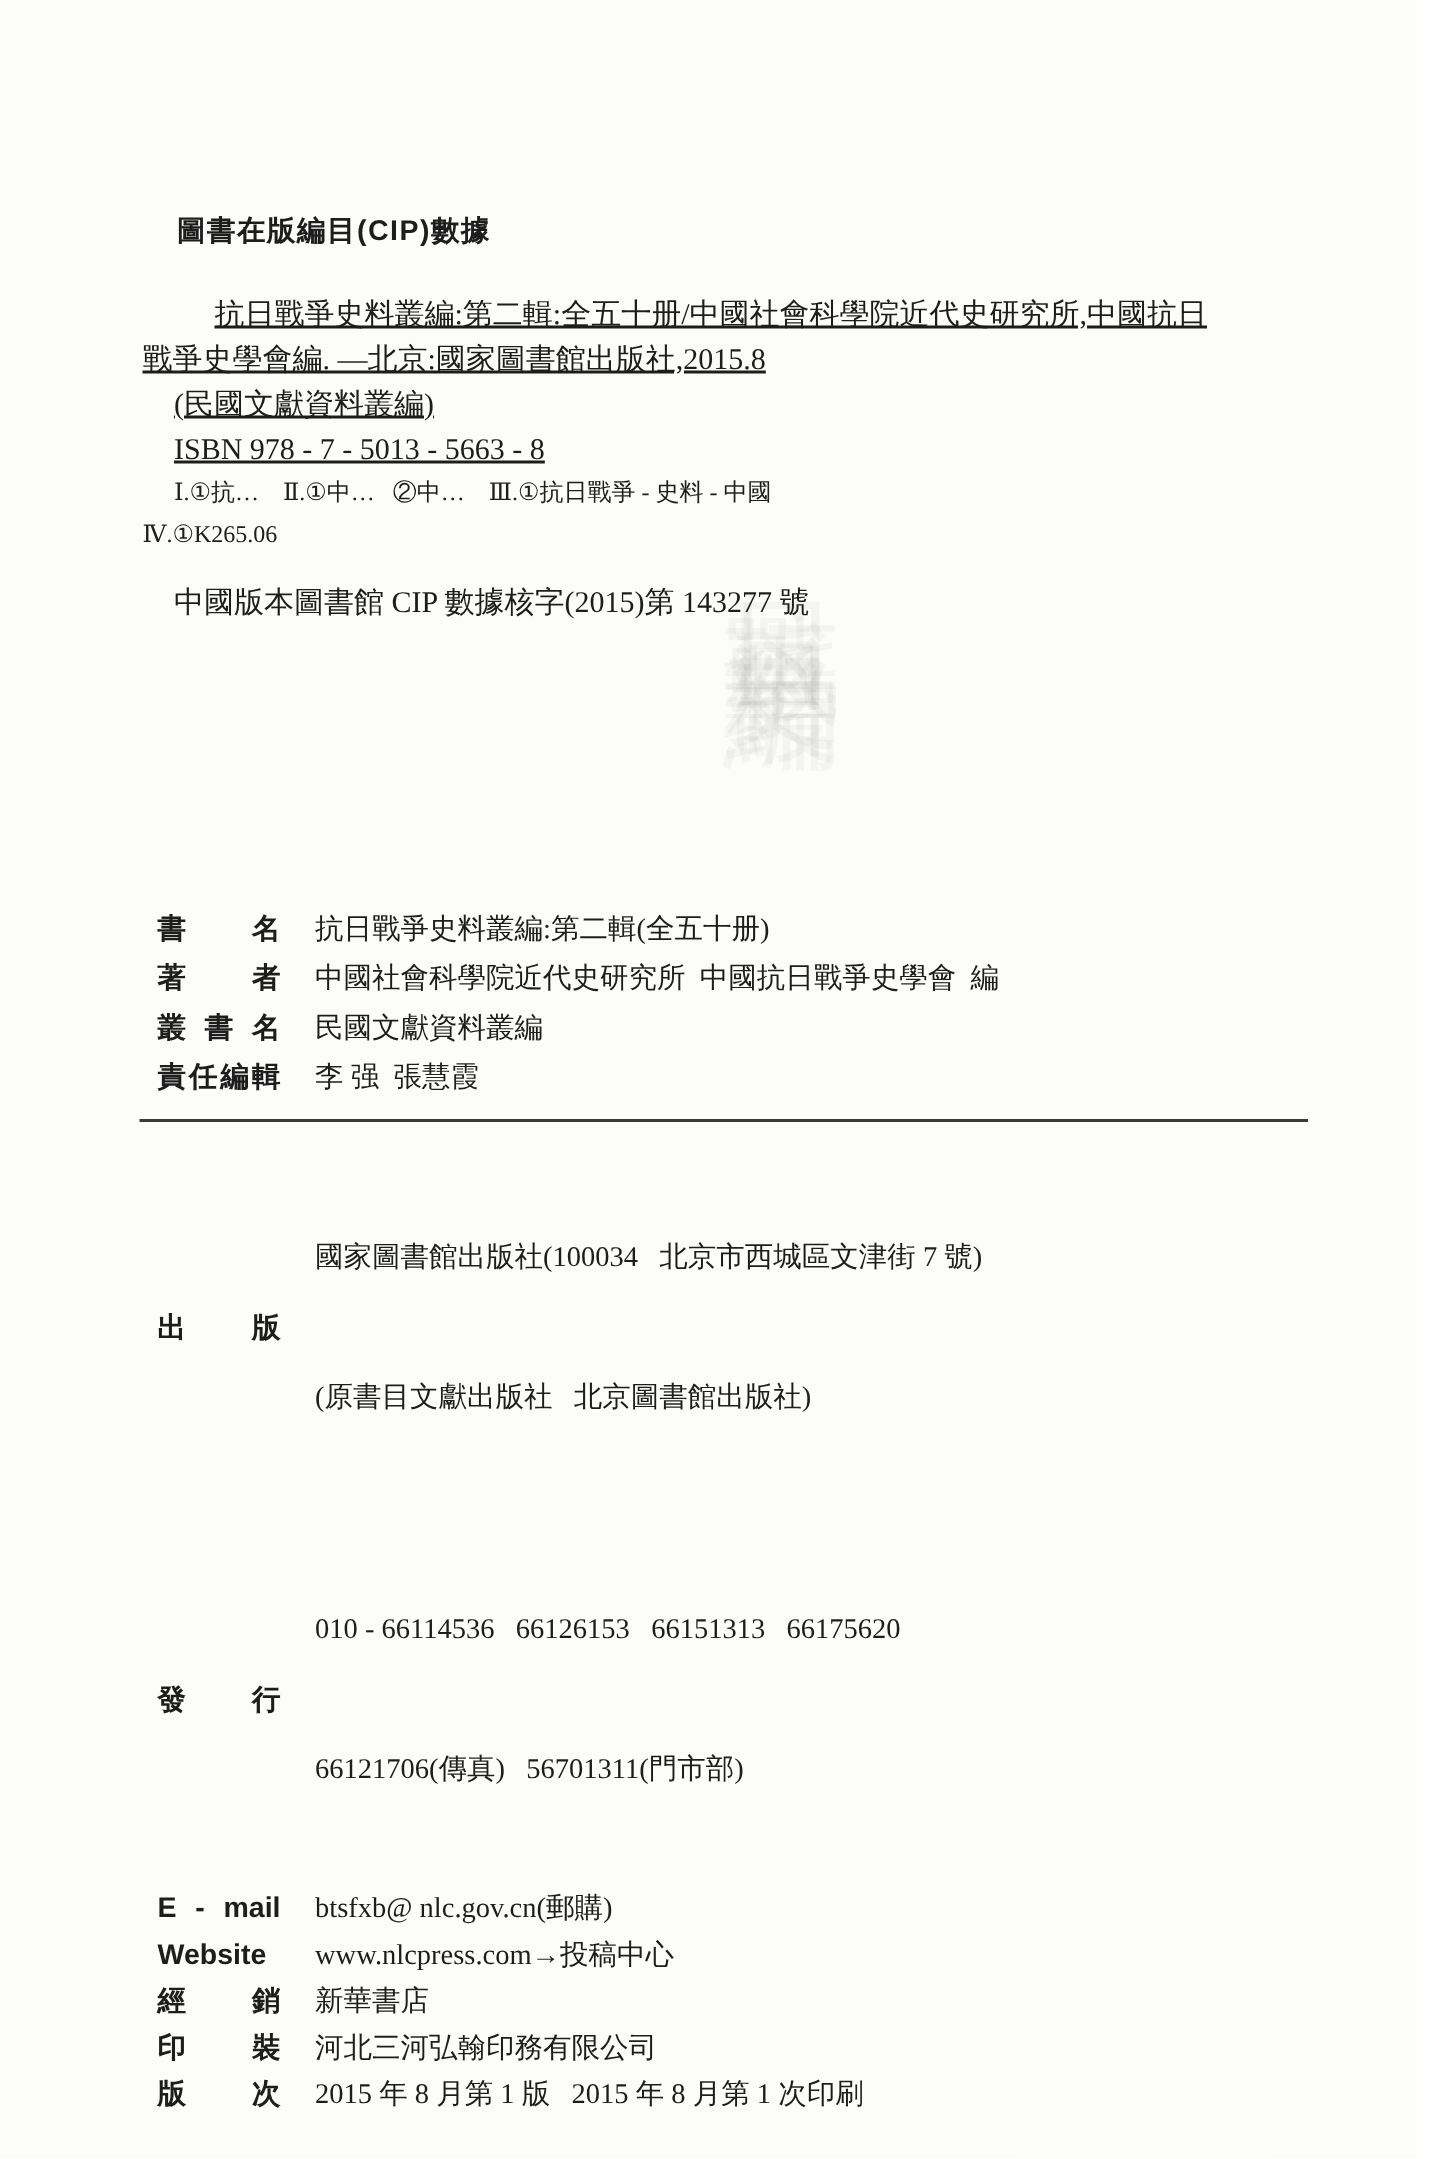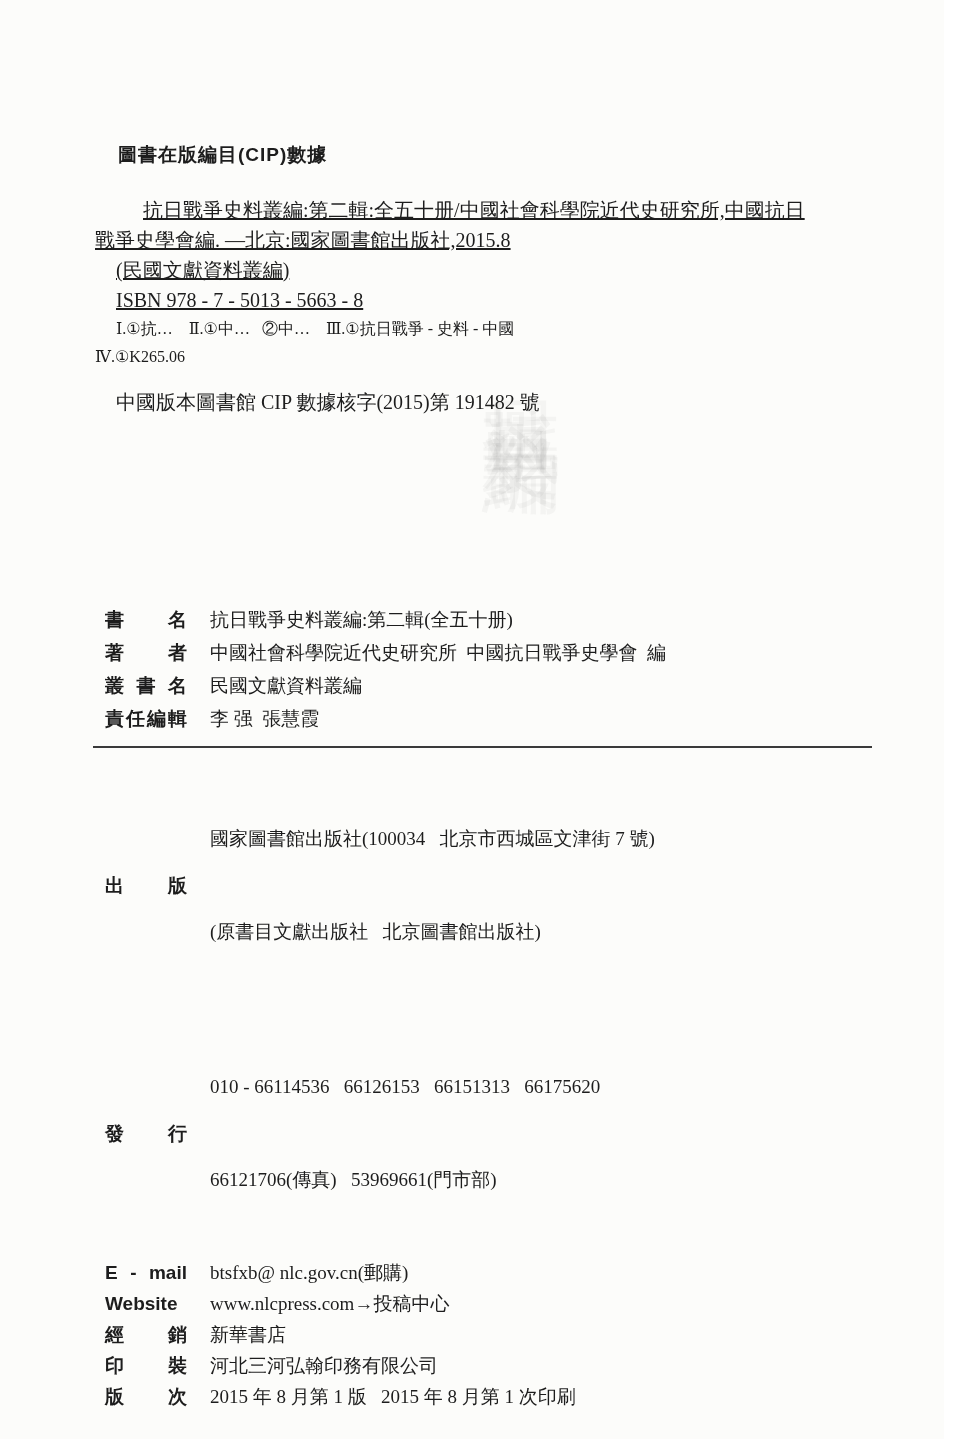--- a/index.html
+++ b/index.html
@@ -94,21 +94,21 @@
         <div class="line">戰爭史學會編. —北京:國家圖書館出版社,2015.8</div>
         <div class="line indent-1em">(民國文獻資料叢編)</div>
         <div class="line indent-1em">ISBN 978 - 7 - 5013 - 5663 - 8</div>
       </div>
 
       <div class="cip-class">
         <div class="line indent-1em">Ⅰ.①抗…    Ⅱ.①中…   ②中…    Ⅲ.①抗日戰爭 - 史料 - 中國</div>
         <div class="line">Ⅳ.①K265.06</div>
       </div>
 
-      <div class="cip-record">中國版本圖書館 CIP 數據核字(2015)第 191482 號</div>
+      <div class="cip-record">中國版本圖書館 CIP 數據核字(2015)第 143277 號</div>
     </div>
 
     <div class="colophon">
 
       <div class="group-a">
         <div class="row">
           <div class="row-label">書名</div>
           <div class="row-value">抗日戰爭史料叢編:第二輯(全五十册)</div>
         </div>
         <div class="row">
@@ -132,21 +132,21 @@
           <div class="row-label">出版</div>
           <div class="row-value">
             <div>國家圖書館出版社(100034   北京市西城區文津街 7 號)</div>
             <div>(原書目文獻出版社   北京圖書館出版社)</div>
           </div>
         </div>
         <div class="row">
           <div class="row-label">發行</div>
           <div class="row-value">
             <div>010 - 66114536   66126153   66151313   66175620</div>
-            <div>66121706(傳真)   53969661(門市部)</div>
+            <div>66121706(傳真)   56701311(門市部)</div>
           </div>
         </div>
         <div class="row">
           <div class="row-label">E - mail</div>
           <div class="row-value">btsfxb@ nlc.gov.cn(郵購)</div>
         </div>
         <div class="row">
           <div class="row-label">Website</div>
           <div class="row-value">www.nlcpress.com→投稿中心</div>
         </div>

